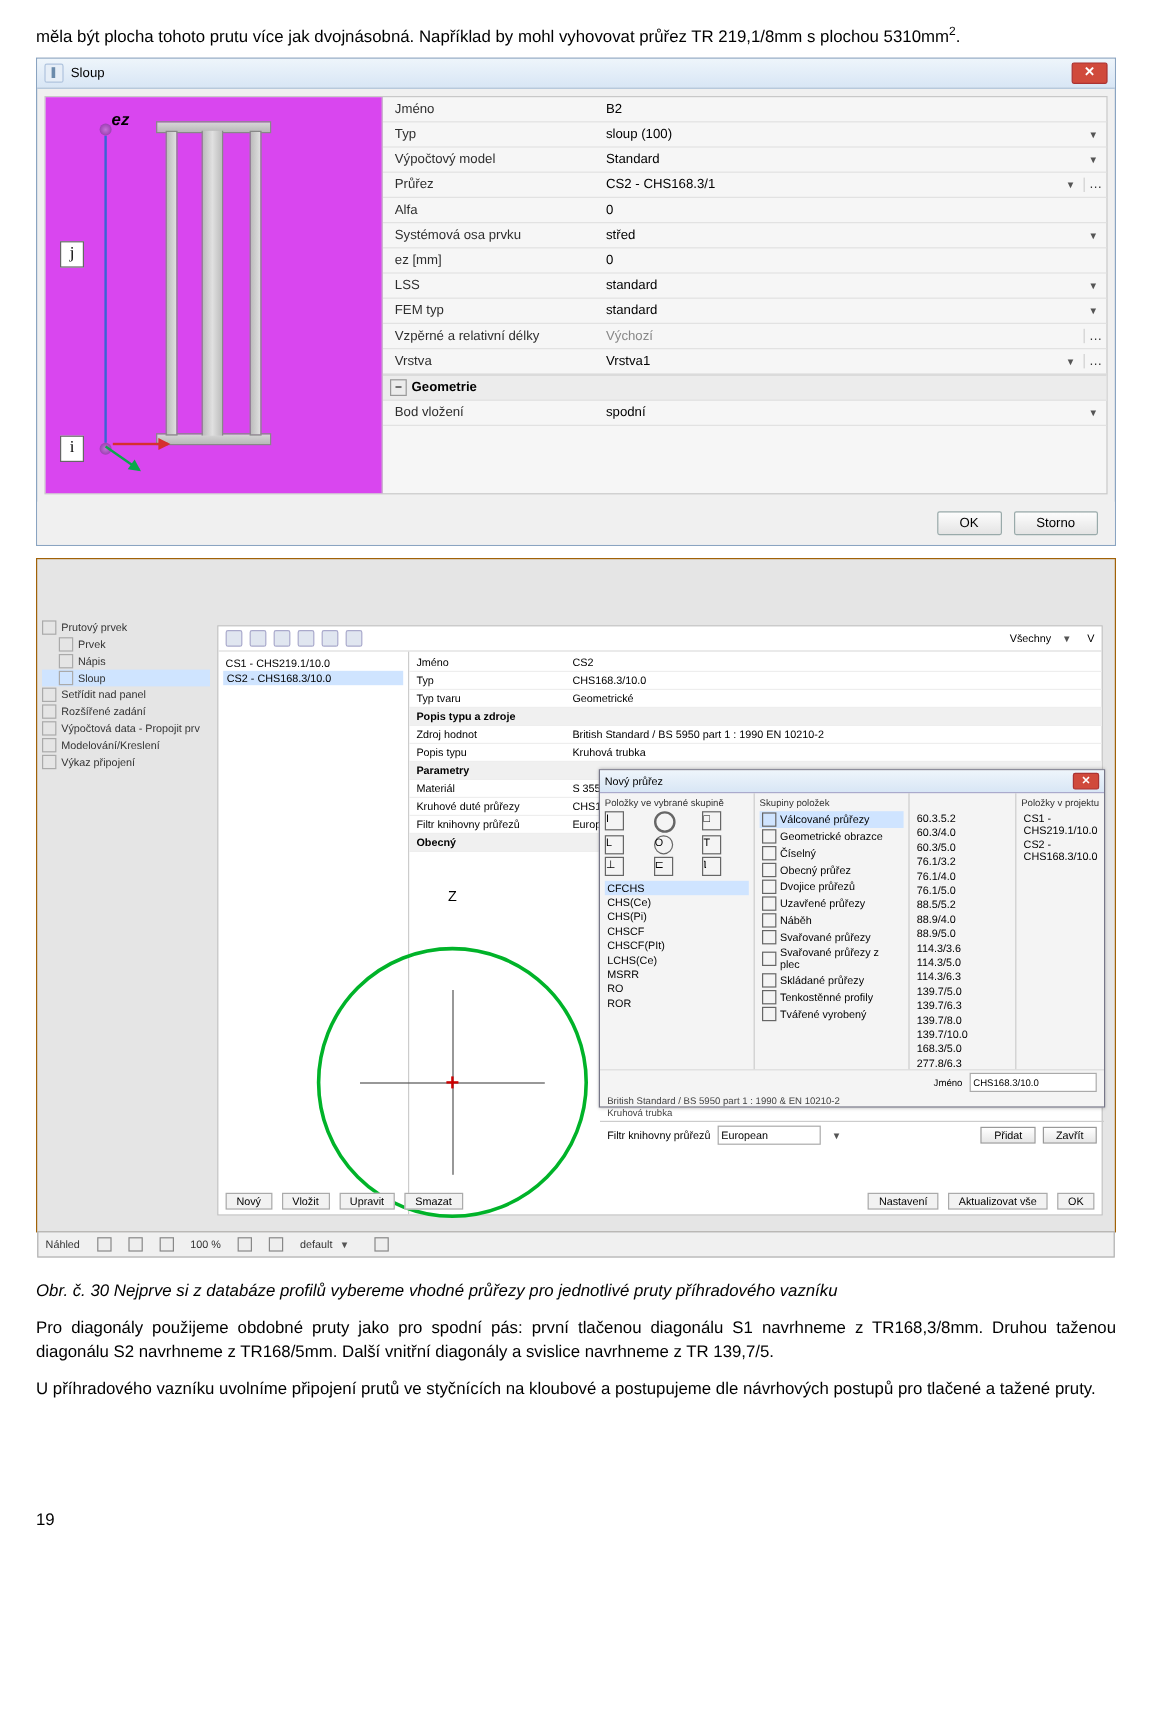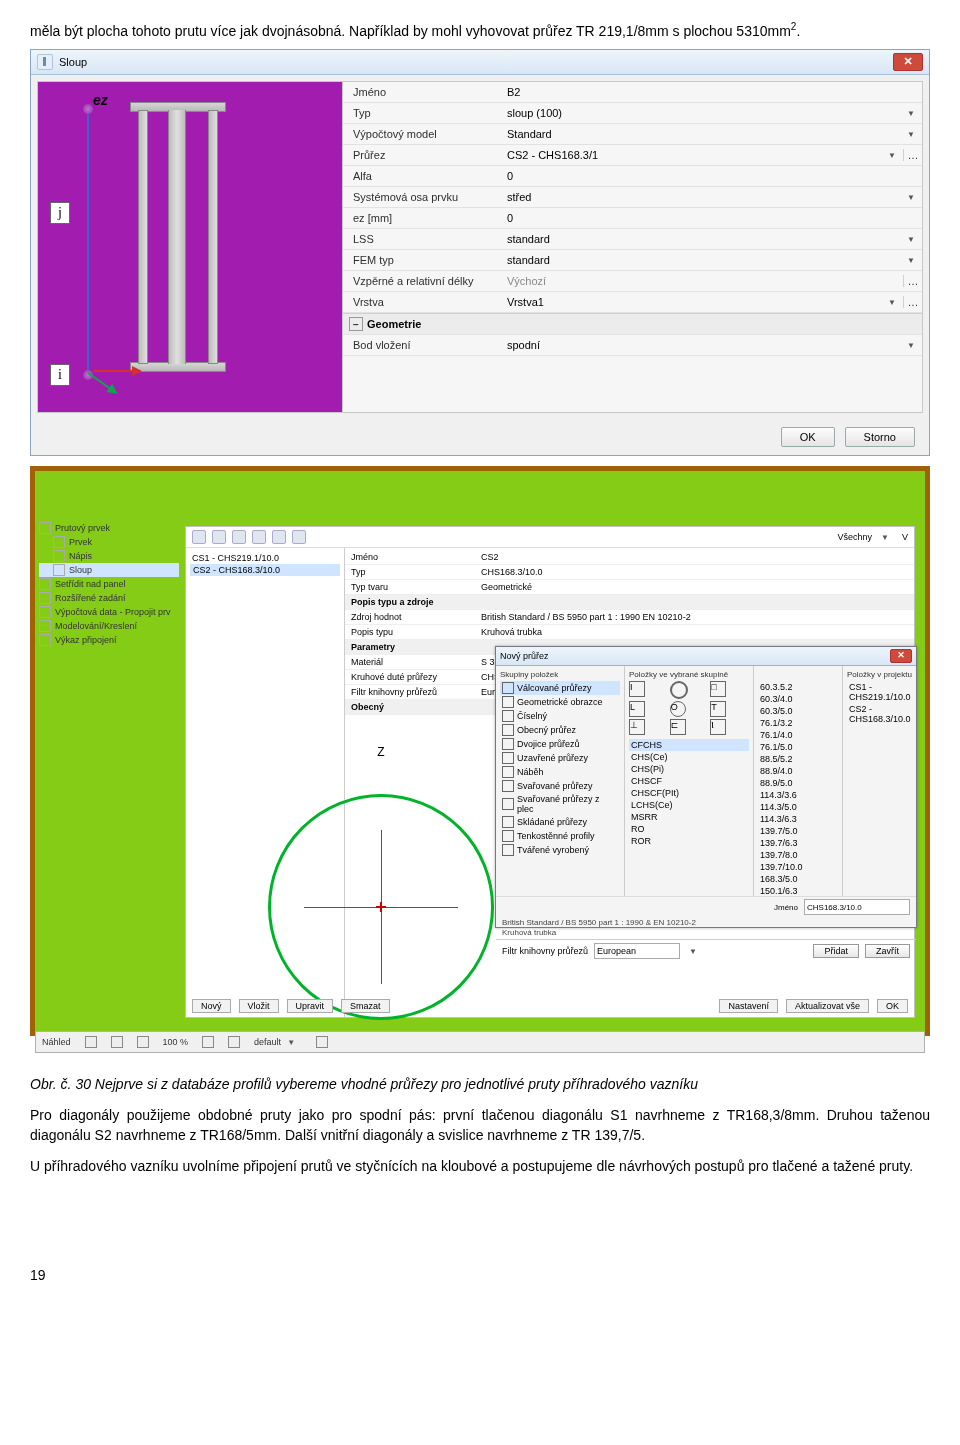--- a/index.html
+++ b/index.html
@@ -38,24 +38,23 @@
     border-radius: 2px; font-size: 11px; line-height: 15px;
   }
   .dialog-body {
     display: flex;
     background: #f6f6f6;
     border: 1px solid #c8c8c8;
     margin: 6px;
   }
   .preview-pane {
     width: 280px; height: 330px;
-    background: #a21caf;
+    background: #d946ef;
     position: relative;
     border-right: 1px solid #c8c8c8;
-    padding-left: 24px;
   }
   .ez-label { position: absolute; top: 10px; left: 55px; font-style: italic; font-weight: bold; font-size: 14px; }
   .j-box, .i-box {
     position: absolute; width: 18px; height: 20px;
     border: 1px solid #666; background: #fff;
     text-align: center; font-size: 14px; line-height: 19px;
     font-family: "Times New Roman", serif;
   }
   .j-box { top: 120px; left: 12px; }
   .i-box { top: 282px; left: 12px; }
@@ -100,44 +99,44 @@
   }
   .prop-row {
     display: flex; height: 20px; align-items: center;
     border-bottom: 1px solid #e2e2e2;
   }
   .prop-row.header {
     background: #ececec; font-weight: bold; padding-left: 6px;
     border-top: 1px solid #d0d0d0;
   }
   .prop-row .plabel { width: 150px; padding-left: 10px; color: #2e2e2e;}
-  .prop-row .pval { flex: 1; padding-left: 4px; }
+  .prop-row .pval { flex: 1; padding-left: 4px; margin-left: 22px; }
   .dd-arrow {
     width: 14px; height: 14px; margin-right: 4px;
     display: inline-flex; align-items:center; justify-content:center;
     color:#555; font-size:8px;
   }
   .ellips { width: 18px; text-align:center; color:#333; border-left:1px solid #d0d0d0;}
   .minus-icon { width:12px; height:12px; border:1px solid #999; margin-right:4px; display:inline-flex; align-items:center; justify-content:center; font-size:10px; color:#333;}
   .dialog-footer {
     display:flex; justify-content:flex-end; gap:10px;
     padding: 8px 14px;
     background: #f0f0f0;
   }
   .dlg-btn {
     padding: 3px 18px; border: 1px solid #9aa;
     background: linear-gradient(#fdfdfd,#e4e4e4);
     font-size: 11px; border-radius: 2px;
   }
 
   
   .panel2-outer {
-    border: 5px solid #a16207;
+    border: 1px solid #a16207;
     font-size: 9px;
-    background: #84cc16;
+    background: #e5e5e5;
     position: relative;
     height: 560px;
     padding-left: 10px;
   }
   .left-tree {
     position:absolute; left:4px; top:50px; width:140px; height:120px;
     font-size:9px; color:#333;
   }
   .left-tree .tnode { display:flex; align-items:center; gap:4px; padding:1px 0;}
   .left-tree .ticon { width:10px; height:10px; border:1px solid #aaa; display:inline-block;}
@@ -453,71 +452,20 @@
       <span class="btn">OK</span>
     </div>
   </div>
 
   <div class="newprof">
     <div class="np-title">
       <span>Nový průřez</span>
       <span class="close-x" style="width:20px;height:12px;font-size:9px;line-height:11px">✕</span>
     </div>
     <div class="np-body">
-      <div class="np-col c1">
-        <div class="hd">Skupiny položek</div>
-        <div class="np-item sel">
-            <span class="np-icon"></span>
-            <span>Válcované průřezy</span>
-          </div>
-        <div class="np-item">
-            <span class="np-icon"></span>
-            <span>Geometrické obrazce</span>
-          </div>
-        <div class="np-item">
-            <span class="np-icon"></span>
-            <span>Číselný</span>
-          </div>
-        <div class="np-item">
-            <span class="np-icon"></span>
-            <span>Obecný průřez</span>
-          </div>
-        <div class="np-item">
-            <span class="np-icon"></span>
-            <span>Dvojice průřezů</span>
-          </div>
-        <div class="np-item">
-            <span class="np-icon"></span>
-            <span>Uzavřené průřezy</span>
-          </div>
-        <div class="np-item">
-            <span class="np-icon"></span>
-            <span>Náběh</span>
-          </div>
-        <div class="np-item">
-            <span class="np-icon"></span>
-            <span>Svařované průřezy</span>
-          </div>
-        <div class="np-item">
-            <span class="np-icon"></span>
-            <span>Svařované průřezy z plec</span>
-          </div>
-        <div class="np-item">
-            <span class="np-icon"></span>
-            <span>Skládané průřezy</span>
-          </div>
-        <div class="np-item">
-            <span class="np-icon"></span>
-            <span>Tenkostěnné profily</span>
-          </div>
-        <div class="np-item">
-            <span class="np-icon"></span>
-            <span>Tvářené vyrobený</span>
-          </div>
-      </div>
       <div class="np-col c2">
         <div class="hd">Položky ve vybrané skupině</div>
         <div style="display:grid;grid-template-columns:repeat(3,1fr);gap:2px;">
           <span class="np-icon" style="height:14px;width:14px;">I</span>
           <span class="np-icon hollow-circ" style="height:14px;width:14px;"></span>
           <span class="np-icon" style="height:14px;width:14px;">□</span>
           <span class="np-icon" style="height:14px;width:14px;">L</span>
           <span class="np-icon" style="height:14px;width:14px;border-radius:50%;">O</span>
           <span class="np-icon" style="height:14px;width:14px;">T</span>
           <span class="np-icon" style="height:14px;width:14px;">⊥</span>
@@ -547,20 +495,71 @@
               <span>MSRR</span>
             </div>
           <div class="np-item">
               <span>RO</span>
             </div>
           <div class="np-item">
               <span>ROR</span>
             </div>
         </div>
       </div>
+      <div class="np-col c1">
+        <div class="hd">Skupiny položek</div>
+        <div class="np-item sel">
+            <span class="np-icon"></span>
+            <span>Válcované průřezy</span>
+          </div>
+        <div class="np-item">
+            <span class="np-icon"></span>
+            <span>Geometrické obrazce</span>
+          </div>
+        <div class="np-item">
+            <span class="np-icon"></span>
+            <span>Číselný</span>
+          </div>
+        <div class="np-item">
+            <span class="np-icon"></span>
+            <span>Obecný průřez</span>
+          </div>
+        <div class="np-item">
+            <span class="np-icon"></span>
+            <span>Dvojice průřezů</span>
+          </div>
+        <div class="np-item">
+            <span class="np-icon"></span>
+            <span>Uzavřené průřezy</span>
+          </div>
+        <div class="np-item">
+            <span class="np-icon"></span>
+            <span>Náběh</span>
+          </div>
+        <div class="np-item">
+            <span class="np-icon"></span>
+            <span>Svařované průřezy</span>
+          </div>
+        <div class="np-item">
+            <span class="np-icon"></span>
+            <span>Svařované průřezy z plec</span>
+          </div>
+        <div class="np-item">
+            <span class="np-icon"></span>
+            <span>Skládané průřezy</span>
+          </div>
+        <div class="np-item">
+            <span class="np-icon"></span>
+            <span>Tenkostěnné profily</span>
+          </div>
+        <div class="np-item">
+            <span class="np-icon"></span>
+            <span>Tvářené vyrobený</span>
+          </div>
+      </div>
       <div class="np-col c3">
         <div class="hd">&nbsp;</div>
         <div class="np-item">
             <span>60.3.5.2</span>
           </div>
         <div class="np-item">
             <span>60.3/4.0</span>
           </div>
         <div class="np-item">
             <span>60.3/5.0</span>
@@ -601,21 +600,21 @@
         <div class="np-item">
             <span>139.7/8.0</span>
           </div>
         <div class="np-item">
             <span>139.7/10.0</span>
           </div>
         <div class="np-item">
             <span>168.3/5.0</span>
           </div>
         <div class="np-item">
-            <span>150.1/6.3</span>
+            <span>277.8/6.3</span>
           </div>
 
       </div>
       <div class="np-col c4">
         <div class="hd">Položky v projektu</div>
         <div class="np-item">
             <span>CS1 - CHS219.1/10.0</span>
           </div>
         <div class="np-item">
             <span>CS2 - CHS168.3/10.0</span>

